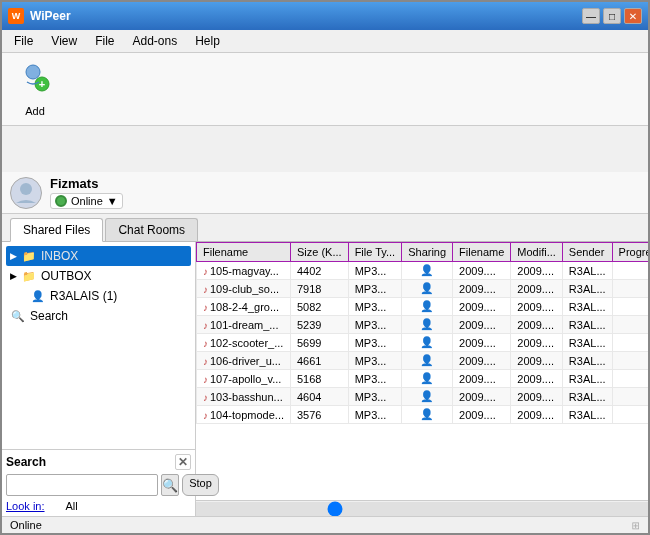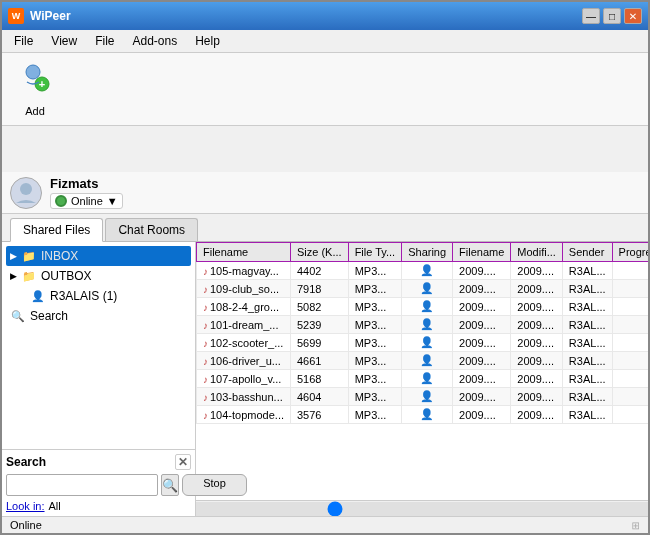--- a/index.html
+++ b/index.html
@@ -247,31 +247,31 @@
       border: 1px solid #aaa;
       border-radius: 2px;
       cursor: pointer;
       background: #e8e8e8;
       display: flex;
       align-items: center;
       justify-content: center;
       font-size: 13px;
     }
     .stop-btn {
-      padding: 2px 20px;
+      padding: 2px 6px;
       border: 1px solid #aaa;
       border-radius: 6px;
       cursor: pointer;
       background: #e8e8e8;
       font-size: 11px;
     }
     .lookin-row {
       display: flex;
       align-items: center;
-      gap: 4px;
+      gap: 21px;
       font-size: 11px;
     }
     .lookin-label { color: #0000cc; text-decoration: underline; cursor: pointer; }
     .right-panel {
       flex: 1;
       display: flex;
       flex-direction: column;
       overflow: hidden;
     }
     .files-table {

